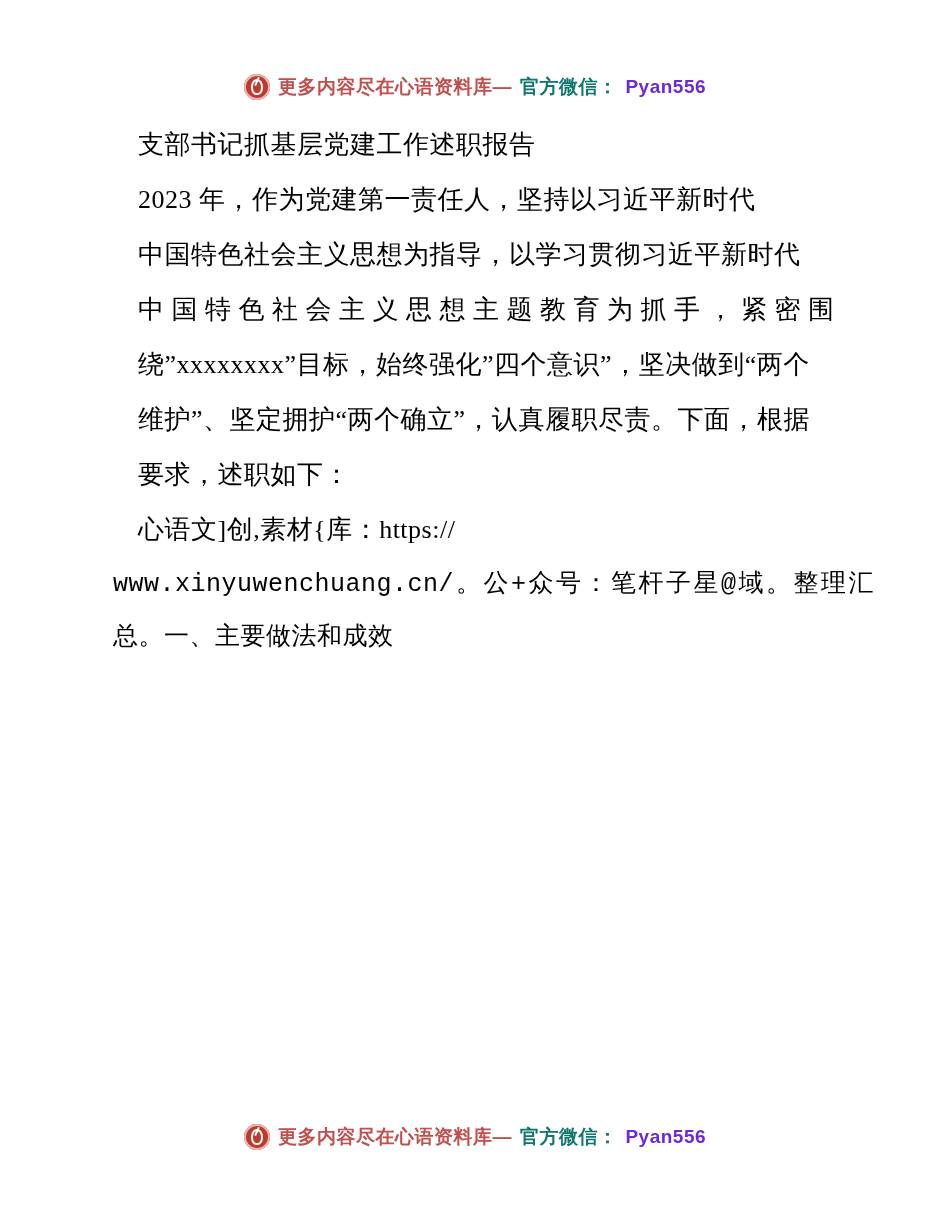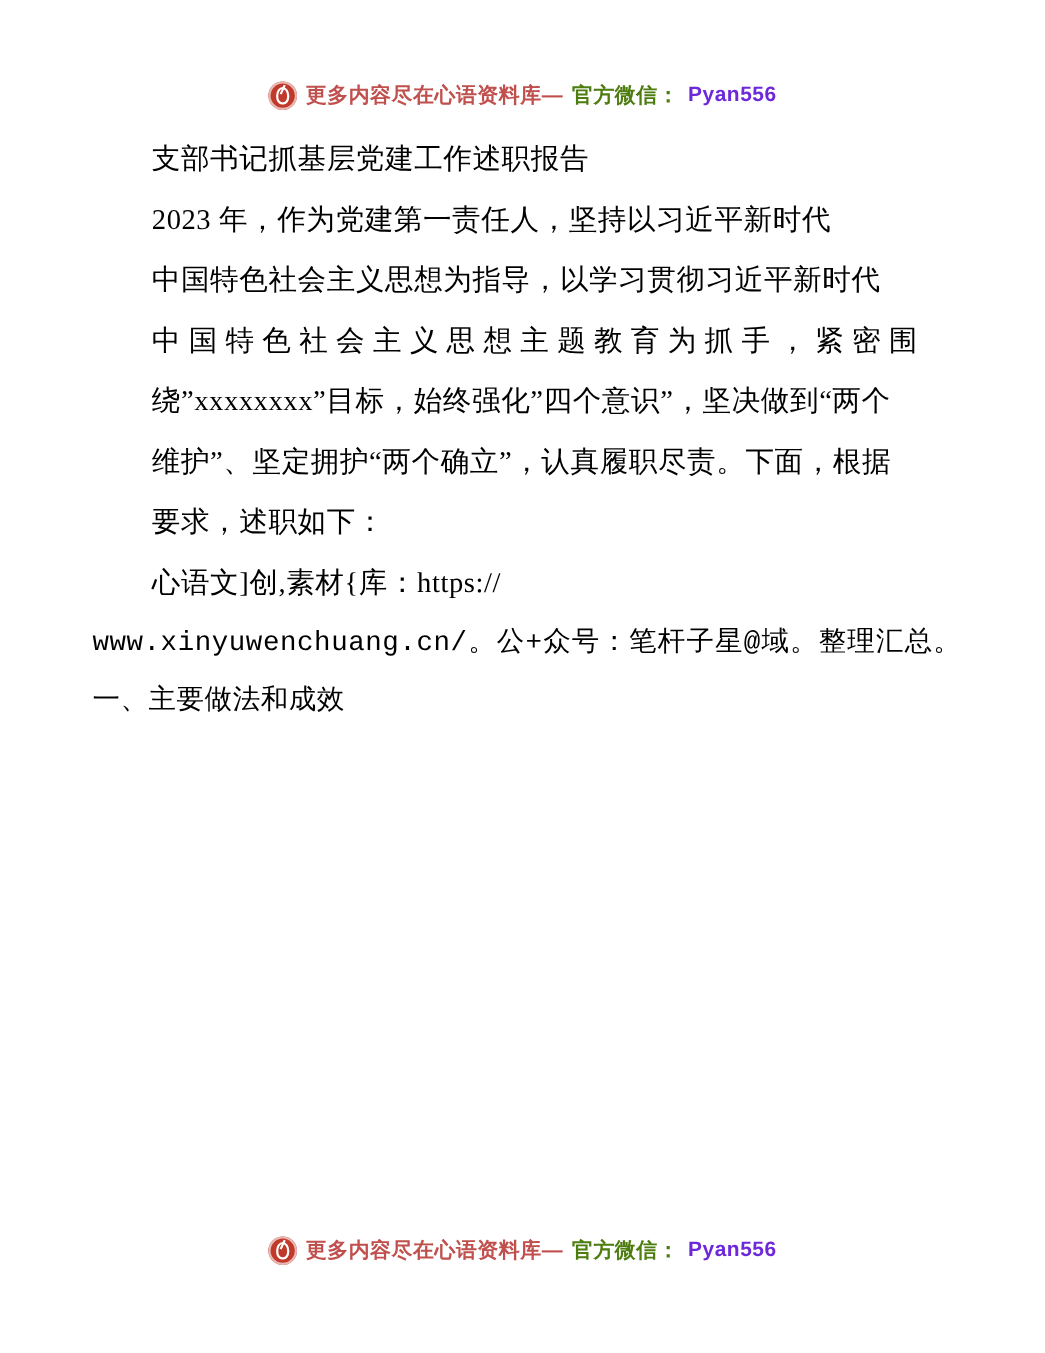--- a/index.html
+++ b/index.html
@@ -64,21 +64,21 @@
     content: "";
     position: absolute;
     left: 12px;
     top: 3px;
     width: 2px;
     height: 9px;
     background: #ffffff;
     transform: rotate(24deg);
   }
   .wm-text-main { color: #c0504d; }
-  .wm-text-sub { color: #4d7c0f; font-weight: bold; }
+  .wm-text-sub { color: #0f766e; font-weight: bold; }
   .wm-code { color: #6d28d9; font-weight: bold; }
 
   
   .doc {
     position: absolute;
     top: 118px;
     left: 84px;
     width: 790px;
   }
   .para {
@@ -87,20 +87,21 @@
     text-align: justify;
     text-justify: inter-ideograph;
     margin: 0 0 2px 0;
     letter-spacing: 0.5px;
     font-family: "Liberation Serif", serif;
   }
   .indent { text-indent: 54px; }
   .url-line {
     font-family: "Liberation Mono", monospace;
     font-size: 25px;
+    margin-left: 29px;
   }
 </style>
 </head>
 <body>
 
 <div class="page">
 
   <div class="watermark top">
     <span class="wm-logo"></span>
     <span class="wm-text-main">更多内容尽在心语资料库—</span>

